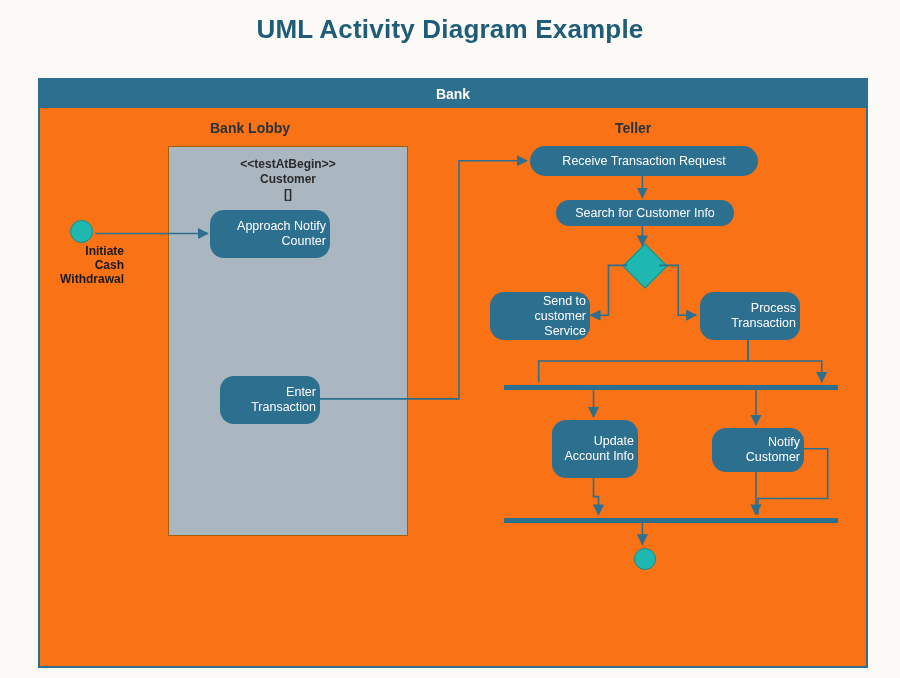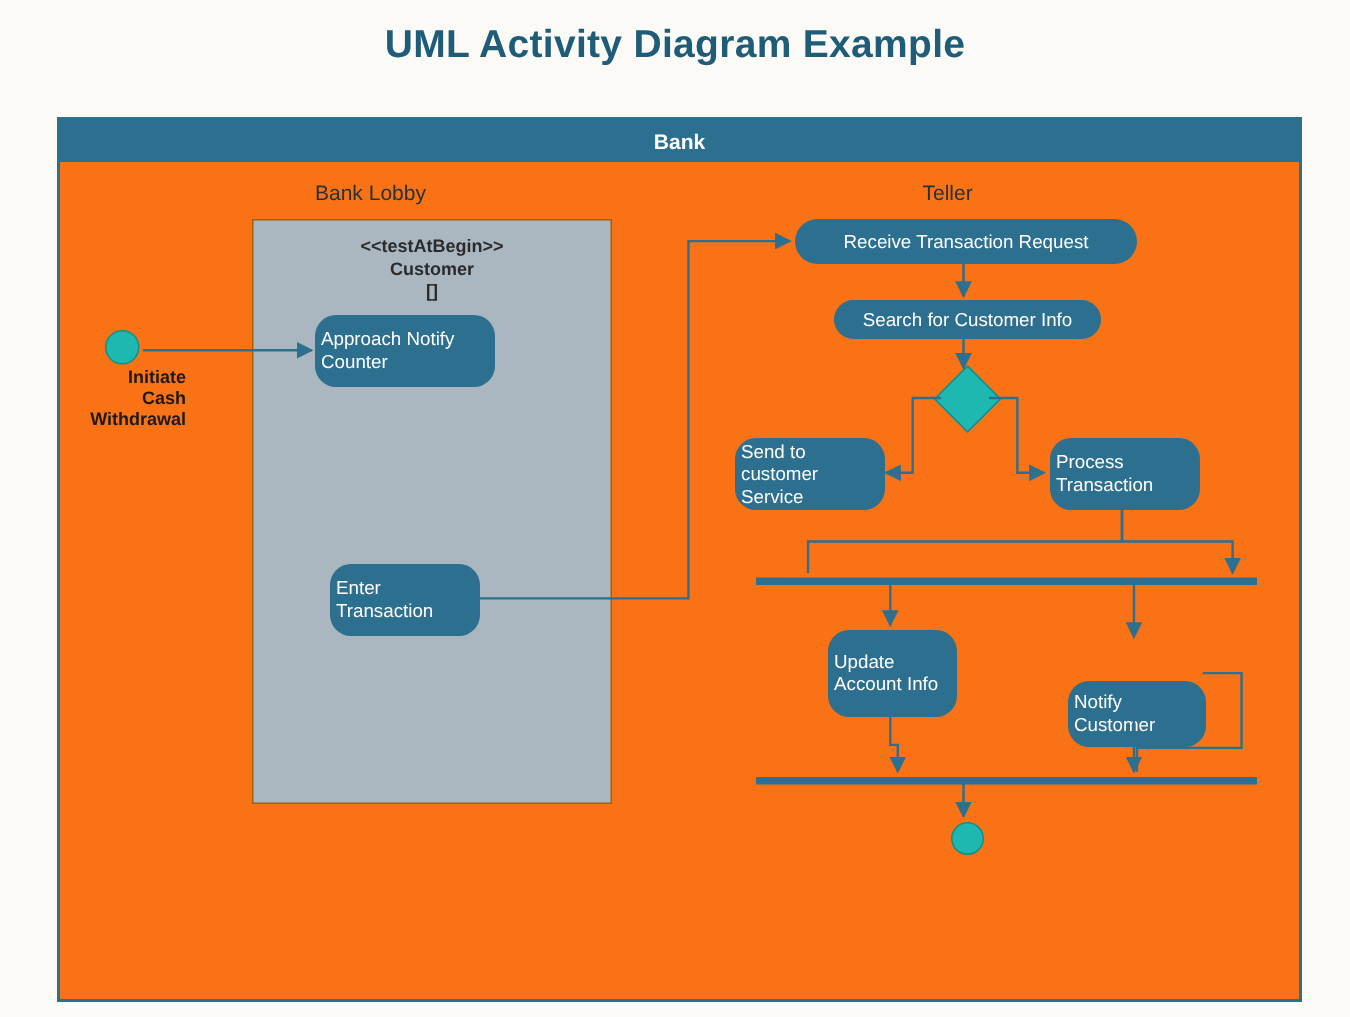--- a/index.html
+++ b/index.html
@@ -41,21 +41,21 @@
     color: #ffffff;
     font-weight: 700;
     text-align: center;
     height: 28px;
     line-height: 28px;
     font-size: 14px;
   }
   .lane-title {
     position: absolute;
     font-size: 14px;
-    font-weight: 400;
+    font-weight: 700;
     color: #263238;
   }
   .expansion-region {
     position: absolute;
     left: 128px;
     top: 66px;
     width: 240px;
     height: 390px;
     background: #aab6c0;
     border: 1px solid #a16207;
@@ -71,21 +71,21 @@
     line-height: 15px;
   }
   .activity {
     position: absolute;
     background: #2d6f8f;
     color: #fff;
     border-radius: 14px;
     display: flex;
     align-items: center;
     justify-content: center;
-    text-align: left;
+    text-align: right;
     font-size: 12.5px;
     line-height: 15px;
     padding: 4px;
     box-sizing: border-box;
   }
   .activity.wide { border-radius: 16px; }
   .init-node {
     position: absolute;
     width: 21px; height: 21px;
     border-radius: 50%;
@@ -158,21 +158,21 @@
     <div class="decision" style="left:589px; top:170px;"></div>
 
     <div class="activity" style="left:450px; top:212px; width:100px; height:48px;">Send to customer Service</div>
 
     <div class="activity" style="left:660px; top:212px; width:100px; height:48px;">Process Transaction</div>
 
     <div class="sync-bar" style="left:464px; top:305px; width:334px;"></div>
 
     <div class="activity" style="left:512px; top:340px; width:86px; height:58px;">Update Account Info</div>
 
-    <div class="activity" style="left:672px; top:348px; width:92px; height:44px;margin-top:26px;">Notify Customer</div>
+    <div class="activity" style="left:672px; top:348px; width:92px; height:44px;">Notify Customer</div>
 
     <div class="sync-bar" style="left:464px; top:438px; width:334px;"></div>
 
     <div class="final-node" style="left:594px; top:468px;"></div>
 
     <svg class="arrows" viewBox="0 0 828 588">
       <defs>
         <marker id="arrow" viewBox="0 0 10 10" refX="9" refY="5" markerWidth="7" markerHeight="7" orient="auto-start-reverse">
           <path d="M 0 0 L 10 5 L 0 10 z" fill="#2d6f8f"></path>
         </marker>

